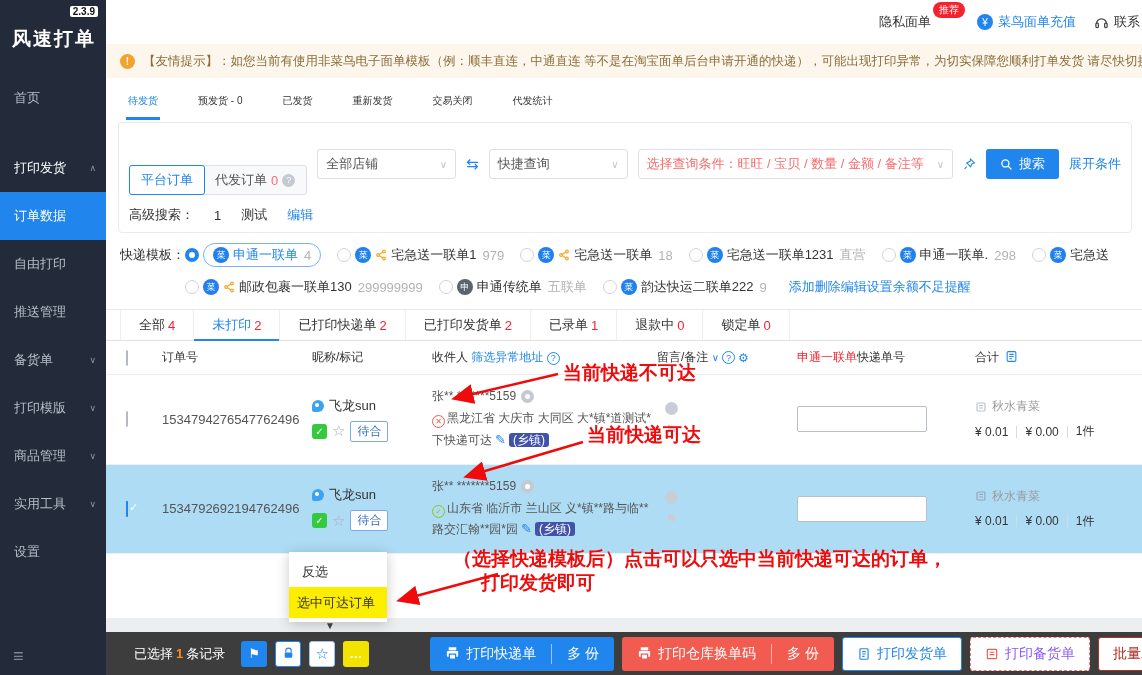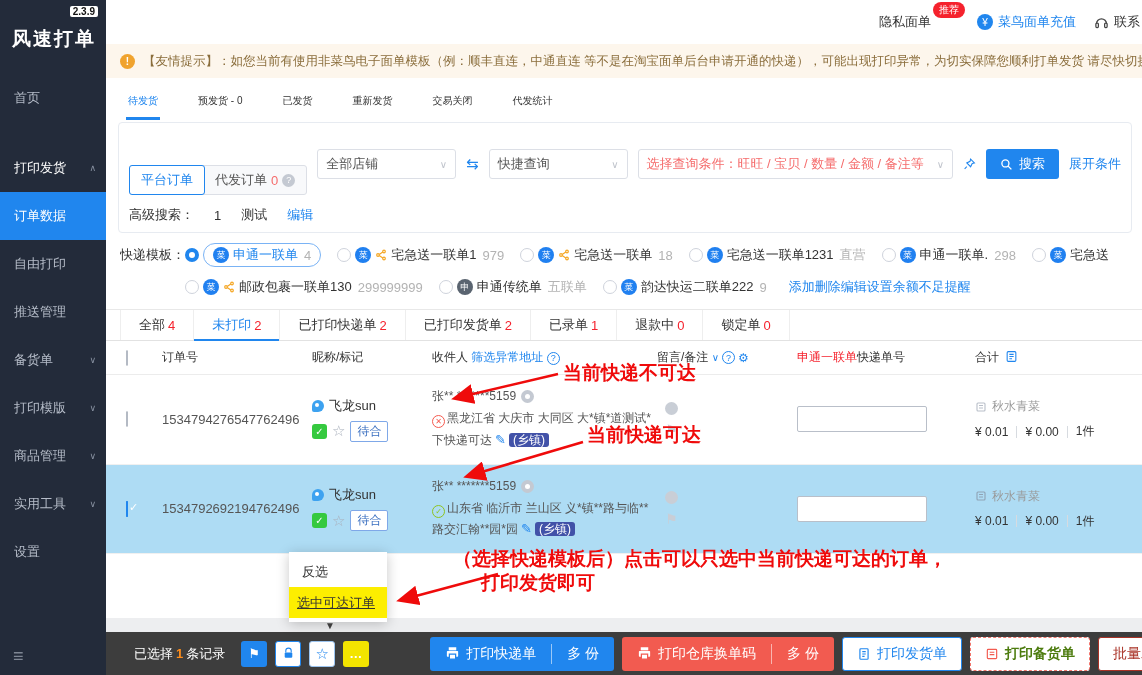--- a/index.html
+++ b/index.html
@@ -119,27 +119,27 @@
   .ibtn.star2 { background:#fff; border:1px solid #9cc4ef; color:#2086ee; font-size:15px; }
   .ibtn.dots { background:#f3e400; color:#fff; font-weight:bold; letter-spacing:1px; }
   .grow { flex:1; }
   .btn-grp { display:flex; align-items:center; height:34px; border-radius:3px; color:#fff; font-size:14px; flex-shrink:0; }
   .btn-grp.blue { background:#2086ee; }
   .btn-grp.red { background:#f25b50; }
   .btn-grp .part { display:flex; align-items:center; gap:6px; padding:0 15px; cursor:pointer; }
   .btn-grp .vr { width:1px; height:20px; background:rgba(255,255,255,.55); }
   .btn-line { display:flex; align-items:center; gap:6px; height:34px; border-radius:3px; padding:0 14px; background:#fff; cursor:pointer; font-size:14px; flex-shrink:0; }
   .btn-line.bluebrd { border:1px solid #2086ee; color:#2086ee; }
-  .btn-line.reddash { border:1px dashed #f2766d; color:#4d7c0f;font-weight:bold; }
+  .btn-line.reddash { border:1px dashed #f2766d; color:#8b5cf6; }
   .btn-line.darkred { border:1px solid #a93226; color:#a93226; margin-right:-34px; }
 
   
   .popup { position:absolute; left:183px; top:552px; width:98px; background:#fff; box-shadow:0 2px 12px rgba(0,0,0,.22); z-index:60; padding:4px 0; }
   .popup-item { height:31px; line-height:31px; padding-left:13px; cursor:pointer; color:#333; }
-  .popup-item.hl { background:#fdee00; padding-left:8px; margin:0 0;text-decoration:underline; }
+  .popup-item.hl { background:#fdee00; padding-left:8px; margin:0 0; }
   .caret-down { position:absolute; left:219px; top:620px; color:#3d3d3d; font-size:10px; z-index:60; }
   .ann { position:absolute; z-index:70; color:#ef0b0b; font-weight:bold; font-size:19px; white-space:nowrap; }
   .arrows { position:absolute; inset:0; z-index:70; pointer-events:none; }
 </style>
 </head>
 <body>
 
 <div class="app">
 
   <aside class="sidebar">

